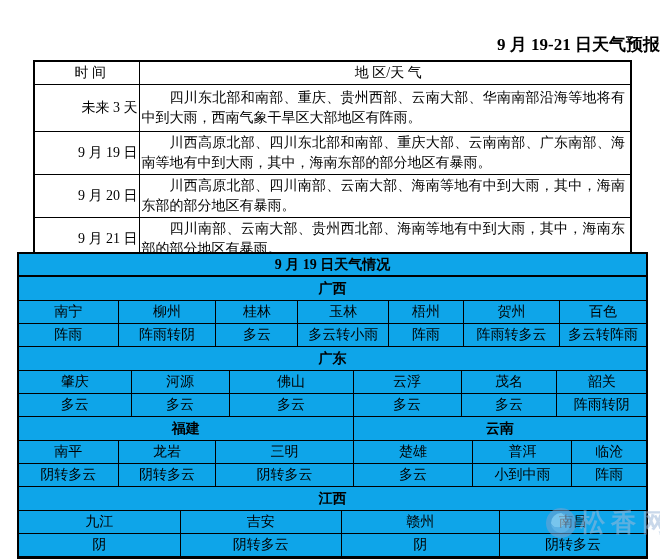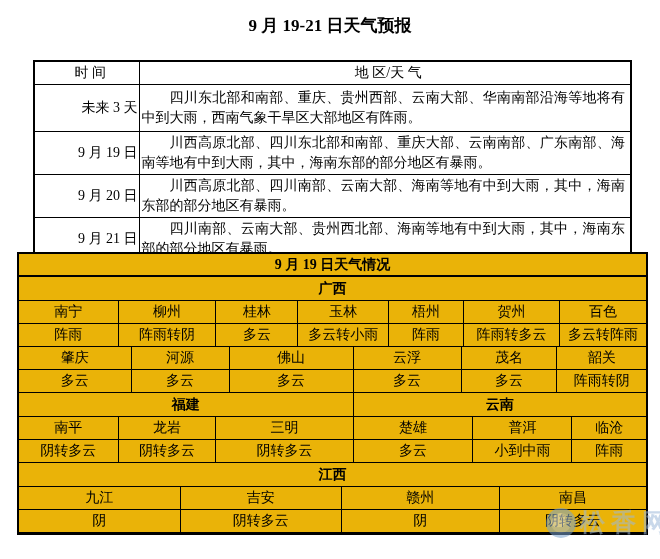--- a/index.html
+++ b/index.html
@@ -2,22 +2,22 @@
 <html><head>
 <meta charset="utf-8">
 <style>
   html,body{margin:0;padding:0;}
   body{
     width:660px;height:559px;position:relative;background:#ffffff;
     font-family:"Liberation Serif","DejaVu Serif",serif;
     color:#000;overflow:hidden;
   }
   .page-title{
-    position:absolute;top:14px;left:0;width:660px;
-    text-align:center;font-size:17px;font-weight:bold;
+    position:absolute;top:33px;left:0;width:660px;
+    text-align:right;font-size:17px;font-weight:bold;
   }
   
   table{border-collapse:collapse;table-layout:fixed;}
   .t1{
     position:absolute;left:33px;top:60px;width:599px;
     border:2px solid #000;
   }
   .t1 td{border:1px solid #000;font-size:14px;padding-left:8px;}
   .t1 .hrow td{height:20px;text-align:center;}
   .t1 td.time{text-align:right;width:105px;}
@@ -25,21 +25,21 @@
     text-align:justify;padding:1px 5px 1px 2px;
     text-indent:2em;line-height:20px;
   }
   .t1 tr.r0 td{height:44px;}
   .t1 tr.r1 td{height:39px;}
   .t1 tr.r2 td{height:39px;}
   .t1 tr.r3 td{height:35px;}
   
   .t2wrap{
     position:absolute;left:17px;top:252px;width:627px;
-    border:2px solid #000;background:#eab308;
+    border:2px solid #000;background:#0ea5e9;
   }
   .t2title{
     height:21px;line-height:21px;text-align:center;
     font-size:14px;font-weight:bold;border-bottom:1px solid #000;
   }
   .t2wrap table{width:100%;margin-top:-1px;}
   .t2wrap table:first-of-type{margin-top:0;}
   .t2 td{
     border:1px solid #000;font-size:14px;text-align:center;height:20px;
     overflow:hidden;white-space:nowrap;
@@ -138,20 +138,23 @@
   <table class="t2">
     <colgroup>
       <col style="width:17.9%">
         <col style="width:15.6%">
         <col style="width:19.8%">
       <col style="width:17.2%">
         <col style="width:15.3%">
         <col style="width:14.2%">
     </colgroup>
     <tbody>
+        <tr class="region">
+      <td colspan="6">广东</td>
+    </tr>
     <tr>
       <td>肇庆</td>
       <td>河源</td>
       <td>佛山</td>
       <td>云浮</td>
       <td>茂名</td>
       <td>韶关</td>
     </tr>
     <tr>
       <td>多云</td>

